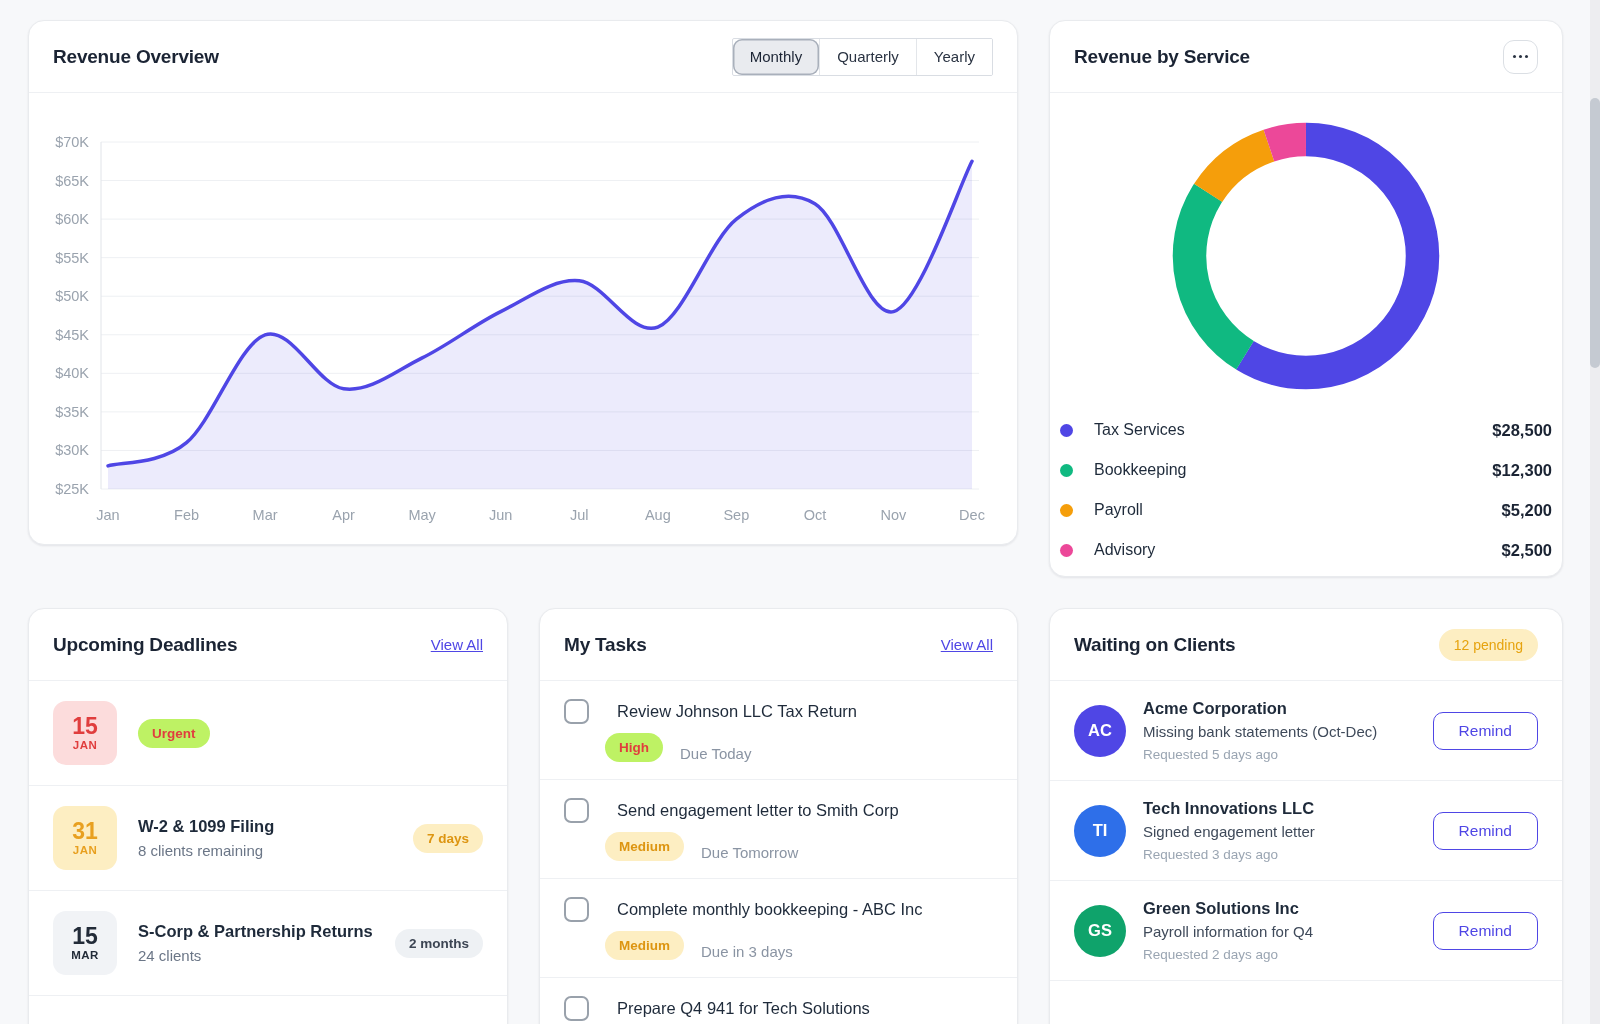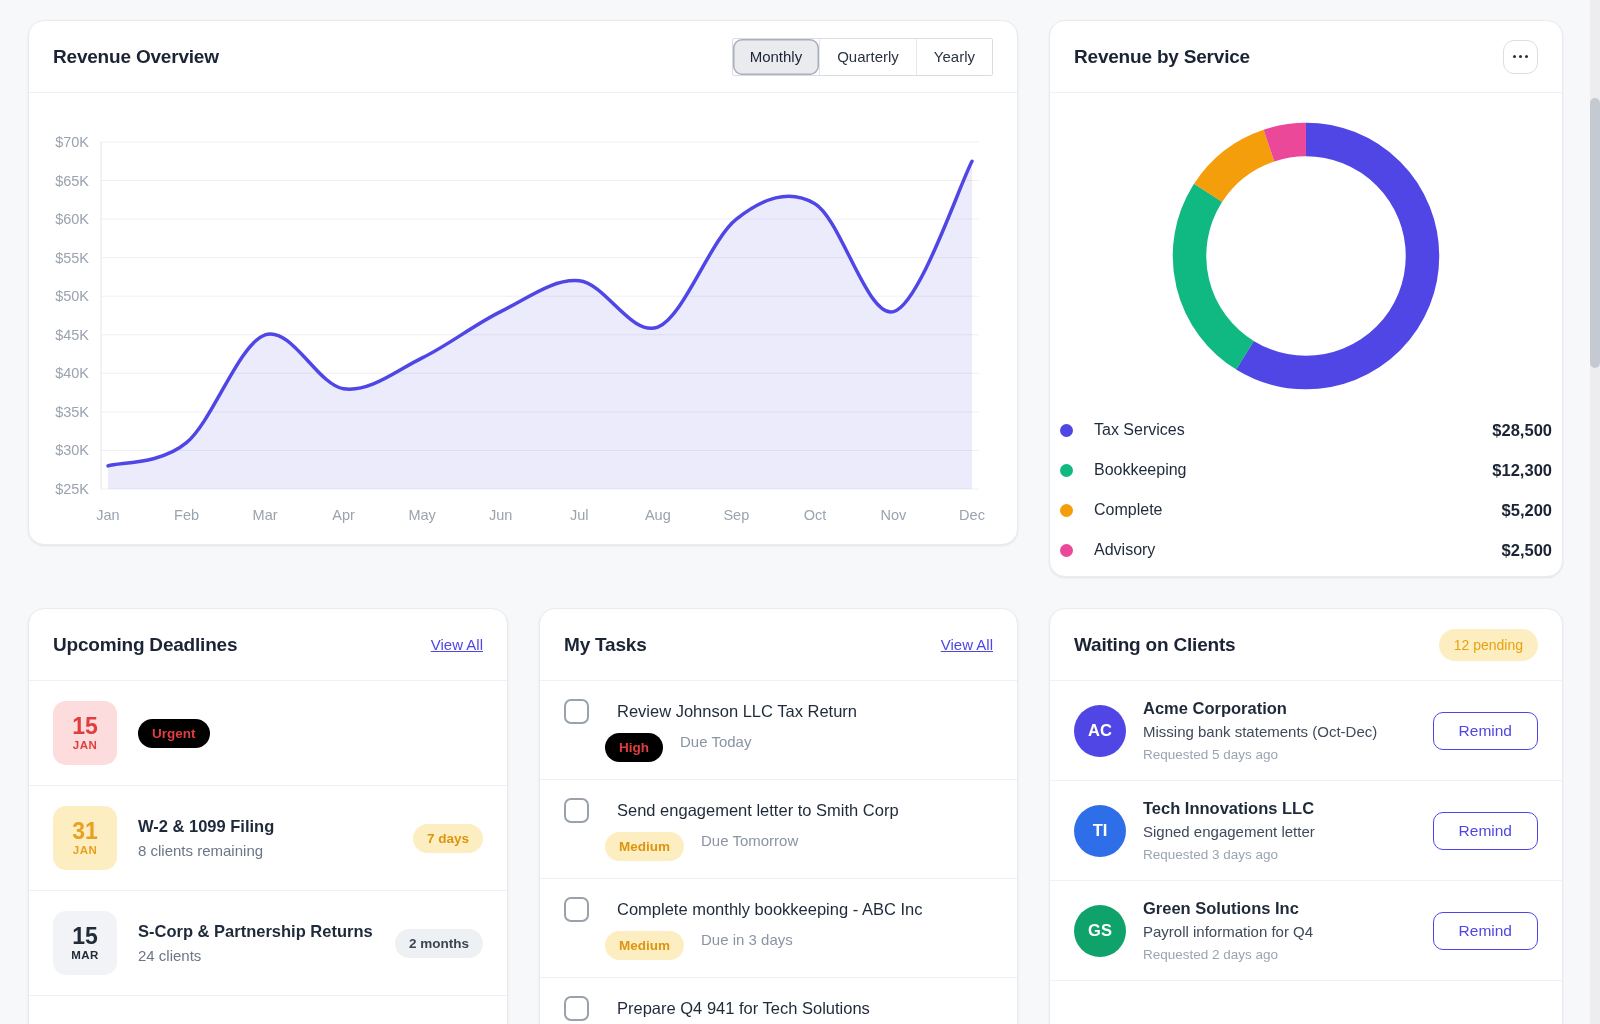--- a/index.html
+++ b/index.html
@@ -54,21 +54,21 @@
   
   .donut-wrap{display:flex;justify-content:center;padding-top:23px;}
   .legend{list-style:none;margin:14px 0 0 0;padding:0 10px;}
   .legend li{display:flex;align-items:center;height:40px;}
   .legend .dot{width:13px;height:13px;border-radius:50%;margin-right:21px;flex:none;}
   .legend .lbl{font-size:16px;color:#1e2a3a;}
   .legend .val{margin-left:auto;font-size:16.5px;font-weight:700;color:#1b2434;}
 
   
   .pill{border-radius:999px;padding:7px 14px;font-size:13.5px;font-weight:600;white-space:nowrap;}
-  .pill[data-tone="red"]{background:#000000;color:#e03e3e;}
+  .pill[data-tone="red"]{background:#bef264;color:#e03e3e;}
   .pill[data-tone="amber"]{background:#fdeec2;color:#dd9511;}
   .pill[data-tone="gray"]{background:#eef1f4;color:#3c4553;}
 
   
   .dl-row{display:flex;align-items:center;gap:21px;padding:20px 24px;border-bottom:1px solid #eef0f3;}
   .date-badge{
     width:64px;height:64px;border-radius:13px;flex:none;
     display:flex;flex-direction:column;align-items:center;justify-content:center;line-height:1.1;
   }
   .date-badge .day{font-size:23px;font-weight:700;}
@@ -81,21 +81,21 @@
   .dl-sub{font-size:15px;color:#6b7687;margin-top:6px;}
 
   
   .task-row{padding:18px 24px 17px;border-bottom:1px solid #eef0f3;}
   .task-top{display:flex;align-items:center;gap:28px;}
   .checkbox{
     width:25px;height:25px;border:2px solid #99a1ab;border-radius:7px;background:#fff;
     flex:none;cursor:pointer;box-sizing:border-box;
   }
   .task-title{font-size:16.5px;color:#1e2a3a;}
-  .task-meta{display:flex;align-items:flex-start;gap:17px;margin:9px 0 0 41px;}
+  .task-meta{display:flex;align-items:flex-end;gap:17px;margin:9px 0 0 41px;}
   .due{font-size:15px;color:#8a94a3;}
 
   
   .cl-row{display:flex;align-items:center;gap:17px;padding:18px 24px;border-bottom:1px solid #eef0f3;}
   .avatar{
     width:52px;height:52px;border-radius:50%;flex:none;color:#fff;
     display:flex;align-items:center;justify-content:center;font-size:16.5px;font-weight:700;
   }
   .cl-main{flex:1;min-width:0;}
   .cl-name{font-size:16.5px;font-weight:700;color:#1e2a3a;}
@@ -192,21 +192,21 @@
           <span class="lbl">Tax Services</span>
           <span class="val">$28,500</span>
         </li>
         <li>
           <span class="dot" style="background-color: rgb(16, 185, 129);"></span>
           <span class="lbl">Bookkeeping</span>
           <span class="val">$12,300</span>
         </li>
         <li>
           <span class="dot" style="background-color: rgb(245, 158, 11);"></span>
-          <span class="lbl">Complete</span>
+          <span class="lbl">Payroll</span>
           <span class="val">$5,200</span>
         </li>
         <li>
           <span class="dot" style="background-color: rgb(236, 72, 153);"></span>
           <span class="lbl">Advisory</span>
           <span class="val">$2,500</span>
         </li>
       </ul>
     </section>
 

